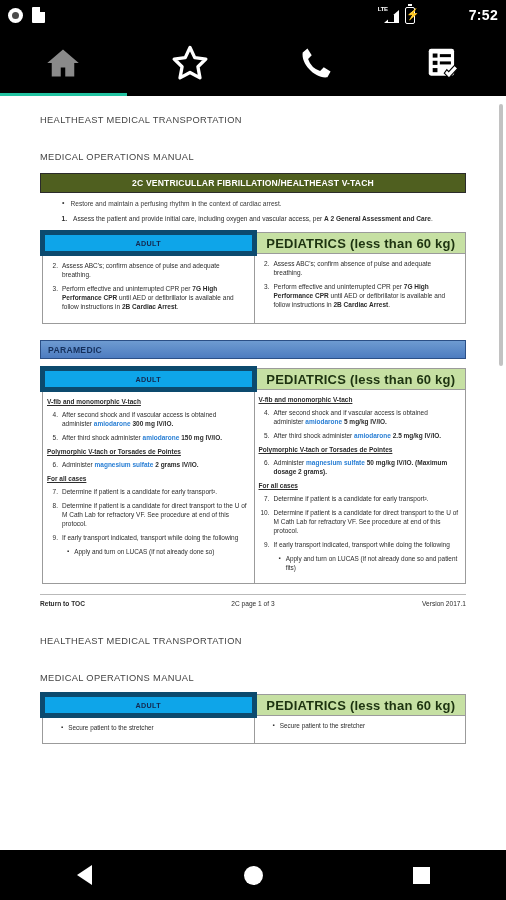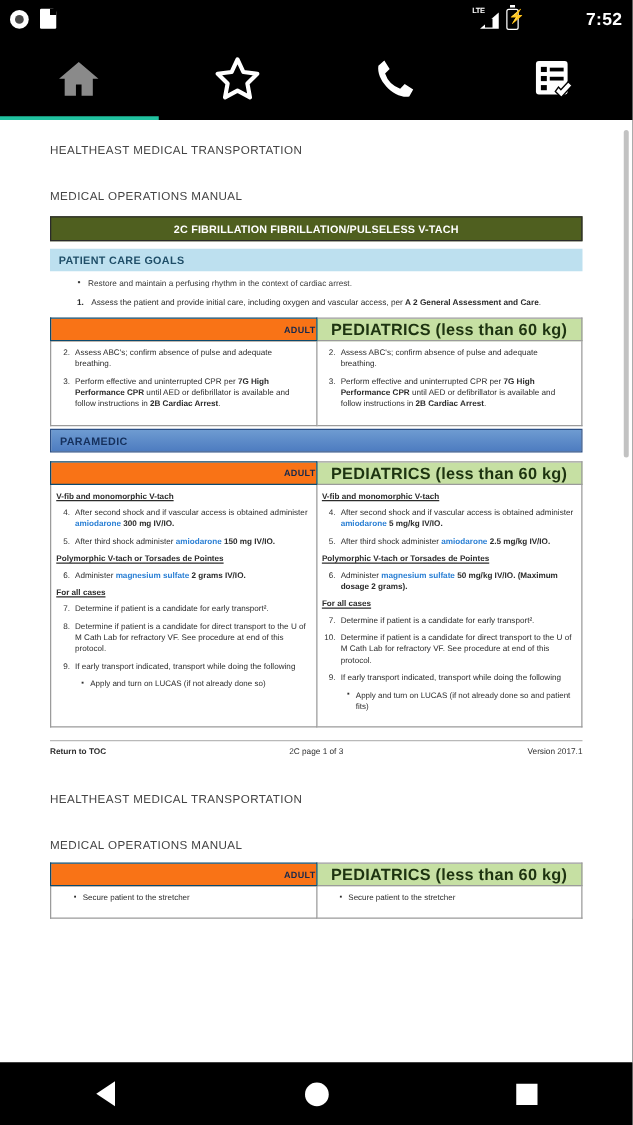--- a/index.html
+++ b/index.html
@@ -85,21 +85,21 @@
     padding:4px 0 4px 7px;
   }
   .bar-emt{
     margin-top:7px;
     background:#8ddc55;
     color:#16351a; font-weight:bold; font-size:8.6px;
     letter-spacing:0.3px;
     padding:3.5px 0 3.5px 7px;
   }
   .bar-para{
-    margin-top:2px;
+    margin-top:16px;
     background:linear-gradient(#6e9bd1,#4d7cc0);
     border:1px solid #2b4f86;
     color:#15305c; font-weight:bold; font-size:8.6px;
     letter-spacing:0.3px;
     padding:3.5px 0 3.5px 7px;
   }
 
   .goal-line{
     display:flex; gap:6px; color:#3a3a3a; font-size:6.6px;
     padding:6px 0 0 22px; line-height:9px;
@@ -108,23 +108,23 @@
 
   .numlist{ padding:6px 0 0 16px; }
   .numitem{ display:flex; gap:6px; color:#2c2c2c;
             font-size:6.6px; line-height:9.2px; }
   .numitem .n{ font-weight:bold; min-width:11px; text-align:right; }
 
   
   table.grid{ width:100%; border-collapse:collapse; margin-top:7px; table-layout:fixed; }
   table.grid td{ border:1px solid #9b9b9b; vertical-align:top; }
   th.h-adult{
-    background:#f97316; border:1px solid #0c4a6e;
+    background:#0ea5e9; border:5px solid #0c4a6e;
     color:#14284e; font-weight:bold; font-size:7.2px;
-    letter-spacing:0.3px; padding:3.5px 0; width:50%;text-align:right;
+    letter-spacing:0.3px; padding:3.5px 0; width:50%;
   }
   th.h-peds{
     background:#c6e0a3; border:1px solid #9b9b9b;
     color:#1d3310; font-weight:bold; font-size:13px;
     letter-spacing:0.2px; padding:1px 0; width:50%;
   }
   td.cell{ padding:5px 6px 7px 4px; }
   .li{ display:flex; gap:4px; color:#2c2c2c;
        font-size:6.5px; line-height:9px; margin-bottom:5px; }
   .li .n{ min-width:11px; text-align:right; flex:0 0 11px; }
@@ -221,23 +221,22 @@
 
 <div class="viewer">
 
   <div class="page">
 
     <div class="doc-title">
       <span>HEALTHEAST MEDICAL TRANSPORTATION</span>
       <span class="l2">MEDICAL OPERATIONS MANUAL</span>
     </div>
 
-    <div class="bar-protocol">2C FIBRILLATION FIBRILLATION/PULSELESS V-TACH</div>
-
-    <div class="bar-care">PATIENT CARE GOALS</div>
+    <div class="bar-protocol">2C VENTRICULLAR FIBRILLATION/HEALTHEAST V-TACH</div>
+
 
     <div class="goal-line">
       <span class="dot">•</span>
       <span>Restore and maintain a perfusing rhythm in the context of cardiac arrest.</span>
     </div>
 
 
     <div class="numlist">
       <div class="numitem">
         <span class="n">1.</span>

